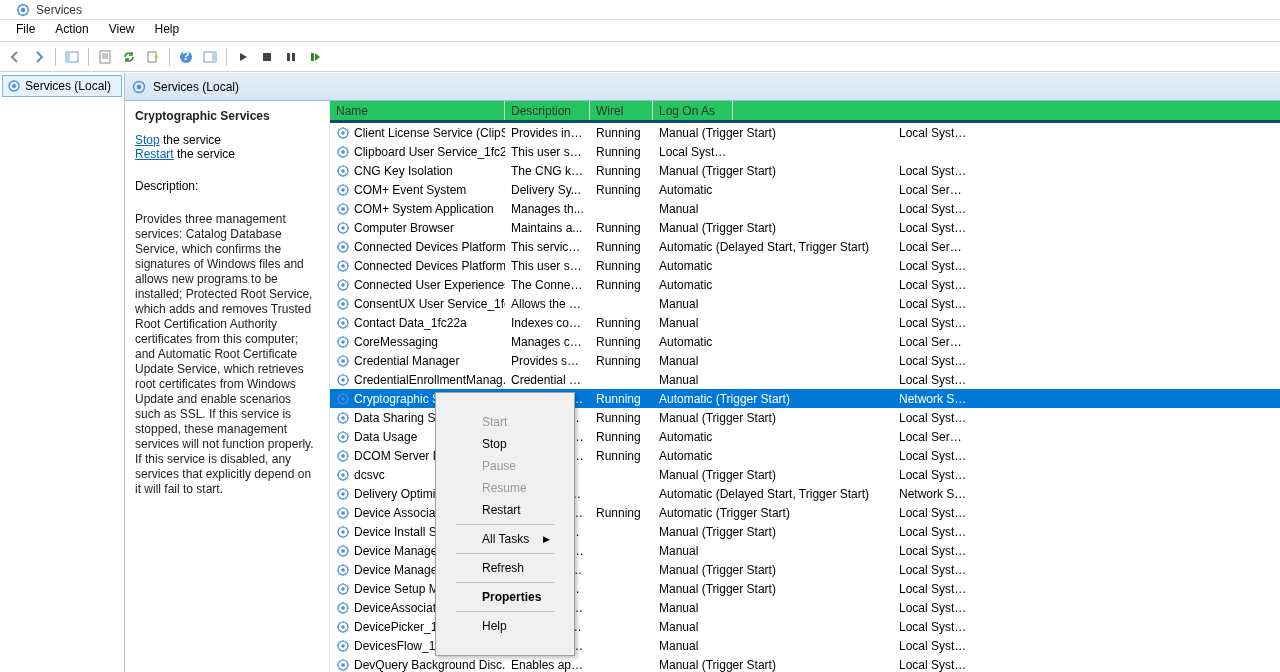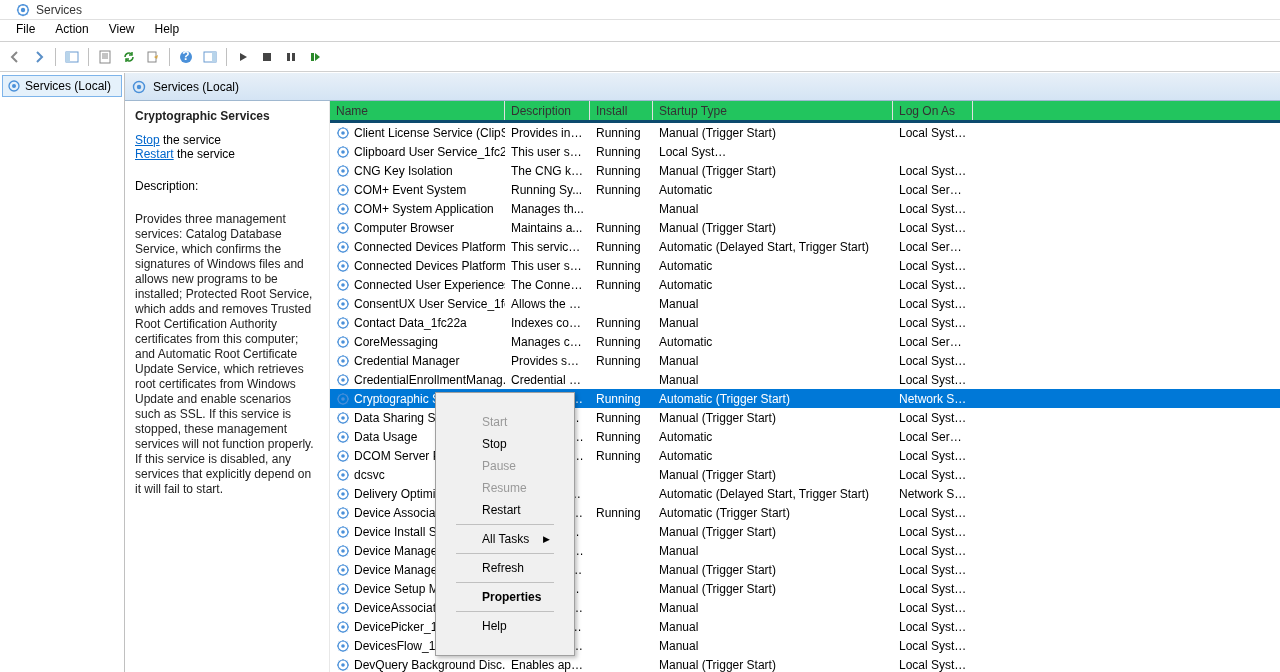--- a/index.html
+++ b/index.html
@@ -189,22 +189,21 @@
           <div><a>Restart</a><span> the service</span></div>
         </div>
         <div class="detail-desc-label">Description:</div>
         <div class="detail-desc-text">Provides three management services: Catalog Database Service, which confirms the signatures of Windows files and allows new programs to be installed; Protected Root Service, which adds and removes Trusted Root Certification Authority certificates from this computer; and Automatic Root Certificate Update Service, which retrieves root certificates from Windows Update and enable scenarios such as SSL. If this service is stopped, these management services will not function properly. If this service is disabled, any services that explicitly depend on it will fail to start.</div>
       </div>
 
       <div class="list-pane">
         <div class="list-header">
           <div class="col col-name">Name</div>
           <div class="col col-desc">Description</div>
-          <div class="col col-status">Install</div>
-          <div class="col col-startup">Startup Type</div>
+          <div class="col col-status">Wirel</div>
           <div class="col col-logon">Log On As</div>
         </div>
         <div class="list-body" id="list-body">
             <div class="list-row">
               <div class="cell col-name name-cell">
                 <span class="svc-icon">
                   <svg viewBox="0 0 14 14">
                     <circle cx="7" cy="7" r="5" fill="none" stroke="#4a90d9" stroke-width="1.2"></circle>
                     <circle cx="7" cy="7" r="1.8" fill="#4a90d9"></circle>
                     <path d="M7 1v1.5M7 11.5V13M1 7h1.5M11.5 7H13M2.8 2.8l1 1M10.2 10.2l1 1M2.8 11.2l1-1M10.2 3.8l1-1" stroke="#4a90d9" stroke-width="1"></path>
@@ -252,21 +251,21 @@
               <div class="cell col-name name-cell">
                 <span class="svc-icon">
                   <svg viewBox="0 0 14 14">
                     <circle cx="7" cy="7" r="5" fill="none" stroke="#4a90d9" stroke-width="1.2"></circle>
                     <circle cx="7" cy="7" r="1.8" fill="#4a90d9"></circle>
                     <path d="M7 1v1.5M7 11.5V13M1 7h1.5M11.5 7H13M2.8 2.8l1 1M10.2 10.2l1 1M2.8 11.2l1-1M10.2 3.8l1-1" stroke="#4a90d9" stroke-width="1"></path>
                   </svg>
                 </span>
                 <span>COM+ Event System</span>
               </div>
-              <div class="cell col-desc">Running Sy...</div>
+              <div class="cell col-desc">Delivery Sy...</div>
               <div class="cell col-status">Running</div>
               <div class="cell col-startup">Automatic</div>
               <div class="cell col-logon">Local Service</div>
             </div>
             <div class="list-row">
               <div class="cell col-name name-cell">
                 <span class="svc-icon">
                   <svg viewBox="0 0 14 14">
                     <circle cx="7" cy="7" r="5" fill="none" stroke="#4a90d9" stroke-width="1.2"></circle>
                     <circle cx="7" cy="7" r="1.8" fill="#4a90d9"></circle>

